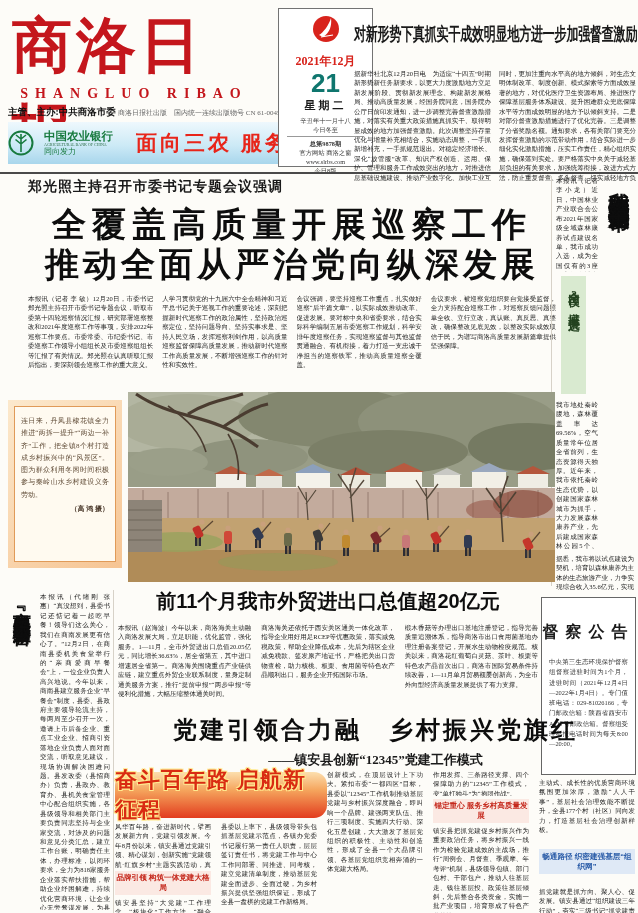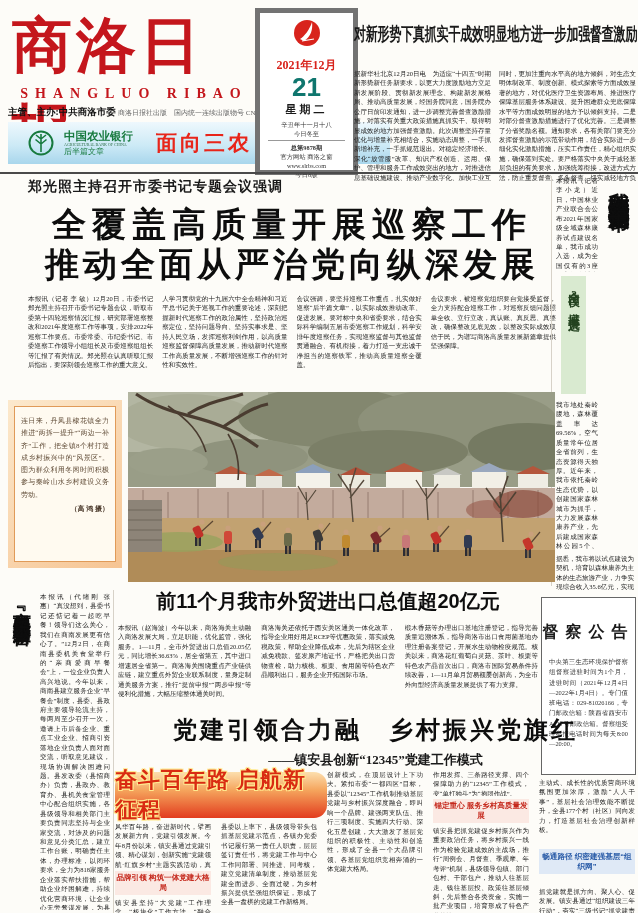--- a/index.html
+++ b/index.html
@@ -10,27 +10,27 @@
   .hl-sans{font-family:"Liberation Sans",sans-serif;font-weight:bold;color:#0d0d0d;}
   .vtext{writing-mode:vertical-rl;text-orientation:upright;}
   .rule{background:#4a4a4a;}
   .vrule{background:#d7d2c8;width:1px;}
 
   
   .paper-title{font-family:"DejaVu Serif",serif;font-weight:bold;color:#c4161c;font-size:60px;line-height:86px;letter-spacing:4px;}
   .paper-latin{color:#c4161c;font-weight:bold;font-size:14px;letter-spacing:7px;text-align:center;font-family:"Liberation Serif",serif;}
   .org-line{font-size:9.5px;font-weight:bold;color:#111;}
   .org-line small{font-weight:normal;color:#666;font-size:7px;}
-  .bank-bar{background:linear-gradient(180deg,#eef8fd 0%,#cdeaf6 55%,#a8d6ec 100%);display:flex;align-items:center;gap:10px;padding:0 20px;}
+  .bank-bar{background:linear-gradient(180deg,#eef8fd 0%,#cdeaf6 55%,#a8d6ec 100%);display:flex;align-items:center;gap:10px;padding:0 0;}
   .bank-name{color:#177a3e;font-weight:bold;font-size:11.5px;line-height:12px;font-family:"Liberation Sans",sans-serif;}
   .bank-en{color:#2a6a45;font-size:4px;line-height:5px;}
   .bank-branch{color:#177a3e;font-size:8px;line-height:9px;}
   .bank-slogan{color:#e8251a;font-family:"Liberation Sans",sans-serif;font-weight:bold;font-size:21px;letter-spacing:3px;flex:1;text-align:center;}
 
-  .datebox{border:5px solid #737373;background:#fff;text-align:center;}
+  .datebox{border:1px solid #737373;background:#fff;text-align:center;margin-left:23px;}
   .db-ym{color:#d8231c;font-weight:bold;font-size:12px;margin-top:2px;}
   .db-day{color:#0f766e;font-weight:bold;font-size:26px;line-height:26px;font-family:"Liberation Sans",sans-serif;}
   .db-week{font-weight:bold;font-size:11px;letter-spacing:3px;margin:2px 0 3px;}
   .db-small{font-size:6.3px;line-height:9px;color:#333;}
   .db-sep{border-top:1px solid #999;margin:2px 8px;}
 
   
   .tr-headline{font-family:"Liberation Sans",sans-serif;font-weight:bold;font-size:12px;white-space:nowrap;
                transform:scale(1.0,1.5);transform-origin:left top;letter-spacing:-0.2px;}
 
@@ -73,21 +73,21 @@
   </div>
 
   <div class="abs bank-bar" style="left:8px;top:122px;width:342px;height:42px;">
     <svg width="26" height="26" viewBox="0 0 26 26">
       <circle cx="13" cy="13" r="11.5" fill="none" stroke="#177a3e" stroke-width="2"></circle>
       <path d="M13 4 L13 22 M13 9 L8 5 M13 9 L18 5 M13 14 L7.5 9.5 M13 14 L18.5 9.5" stroke="#177a3e" stroke-width="1.6" fill="none"></path>
     </svg>
     <div>
       <div class="bank-name">中国农业银行</div>
       <div class="bank-en">AGRICULTURAL BANK OF CHINA</div>
-      <div class="bank-branch">后半篇文章</div>
+      <div class="bank-branch">同向发力</div>
     </div>
     <div class="bank-slogan">面向三农 服务城乡</div>
   </div>
 
   <div class="abs datebox" style="left:255px;top:8px;width:93px;height:157px;">
     <svg width="34" height="34" viewBox="0 0 34 34" style="margin-top:4px;">
       <circle cx="17" cy="16" r="13" fill="#d8231c"></circle>
       <path d="M10 22 C14 20 20 12 22 5 C23 12 21 20 14 24 Z" fill="#ffffff"></path>
       <path d="M12 24 L24 22" stroke="#ffffff" stroke-width="1.2"></path>
     </svg>

